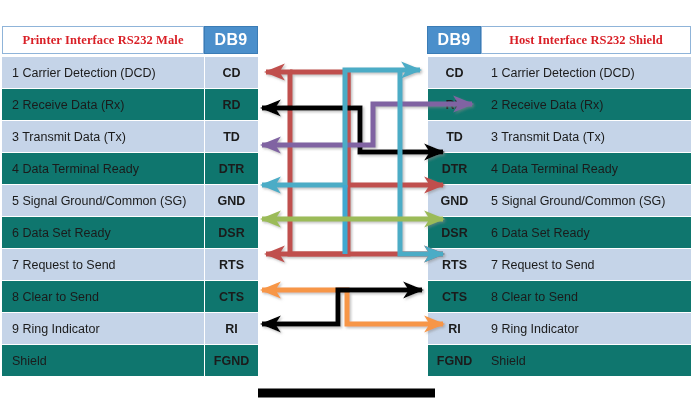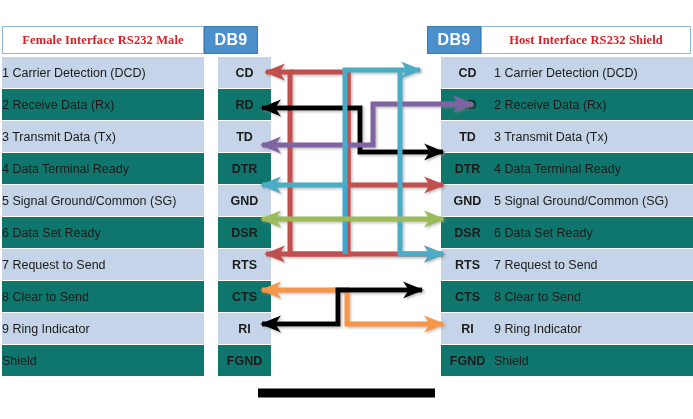--- a/index.html
+++ b/index.html
@@ -54,35 +54,35 @@
   .title-cell.lt{width:202px;}
   .title-cell.rt{width:210px;}
 
   .rows{margin-top:3px;}
   .row{display:flex;height:31px;}
   .desc{
     box-sizing:border-box;
     height:31px;
     display:flex;
     align-items:center;
+    padding-left:10px;
     font-size:12.5px;
     color:#1b1b1b;
     white-space:nowrap;
   }
   .sig{
     box-sizing:border-box;
     height:31px;
     width:54px;
     display:flex;
     align-items:center;
     justify-content:center;
     font-size:12.5px;
     font-weight:bold;
     color:#1b1b1b;
-    margin-left:13px;
   }
   .desc.lt{width:202px;}
   .desc.rt{width:210px;}
   .row.odd .desc,.row.odd .sig{background:#c5d4e8;}
   .row.even .desc,.row.even .sig{background:#0f766e;}
   .row .sig{border-left:1px solid #ffffff;}
   .row{border-bottom:1px solid #ffffff;}
 
   
   #wires{
@@ -92,21 +92,21 @@
     pointer-events:none;
   }
 </style>
 </head>
 <body>
 
 <div id="root">
 
   <div class="panel left">
     <div class="hdr-row">
-      <div class="title-cell lt">Female Interface RS232 Male</div>
+      <div class="title-cell lt">Printer Interface RS232 Male</div>
       <div class="db9-cell">DB9</div>
     </div>
     <div class="rows">
       <div class="row odd">
         <div class="desc lt">1 Carrier Detection (DCD)</div>
         <div class="sig">CD</div>
         </div>
       <div class="row even">
         <div class="desc lt">2 Receive Data (Rx)</div>
         <div class="sig">RD</div>

